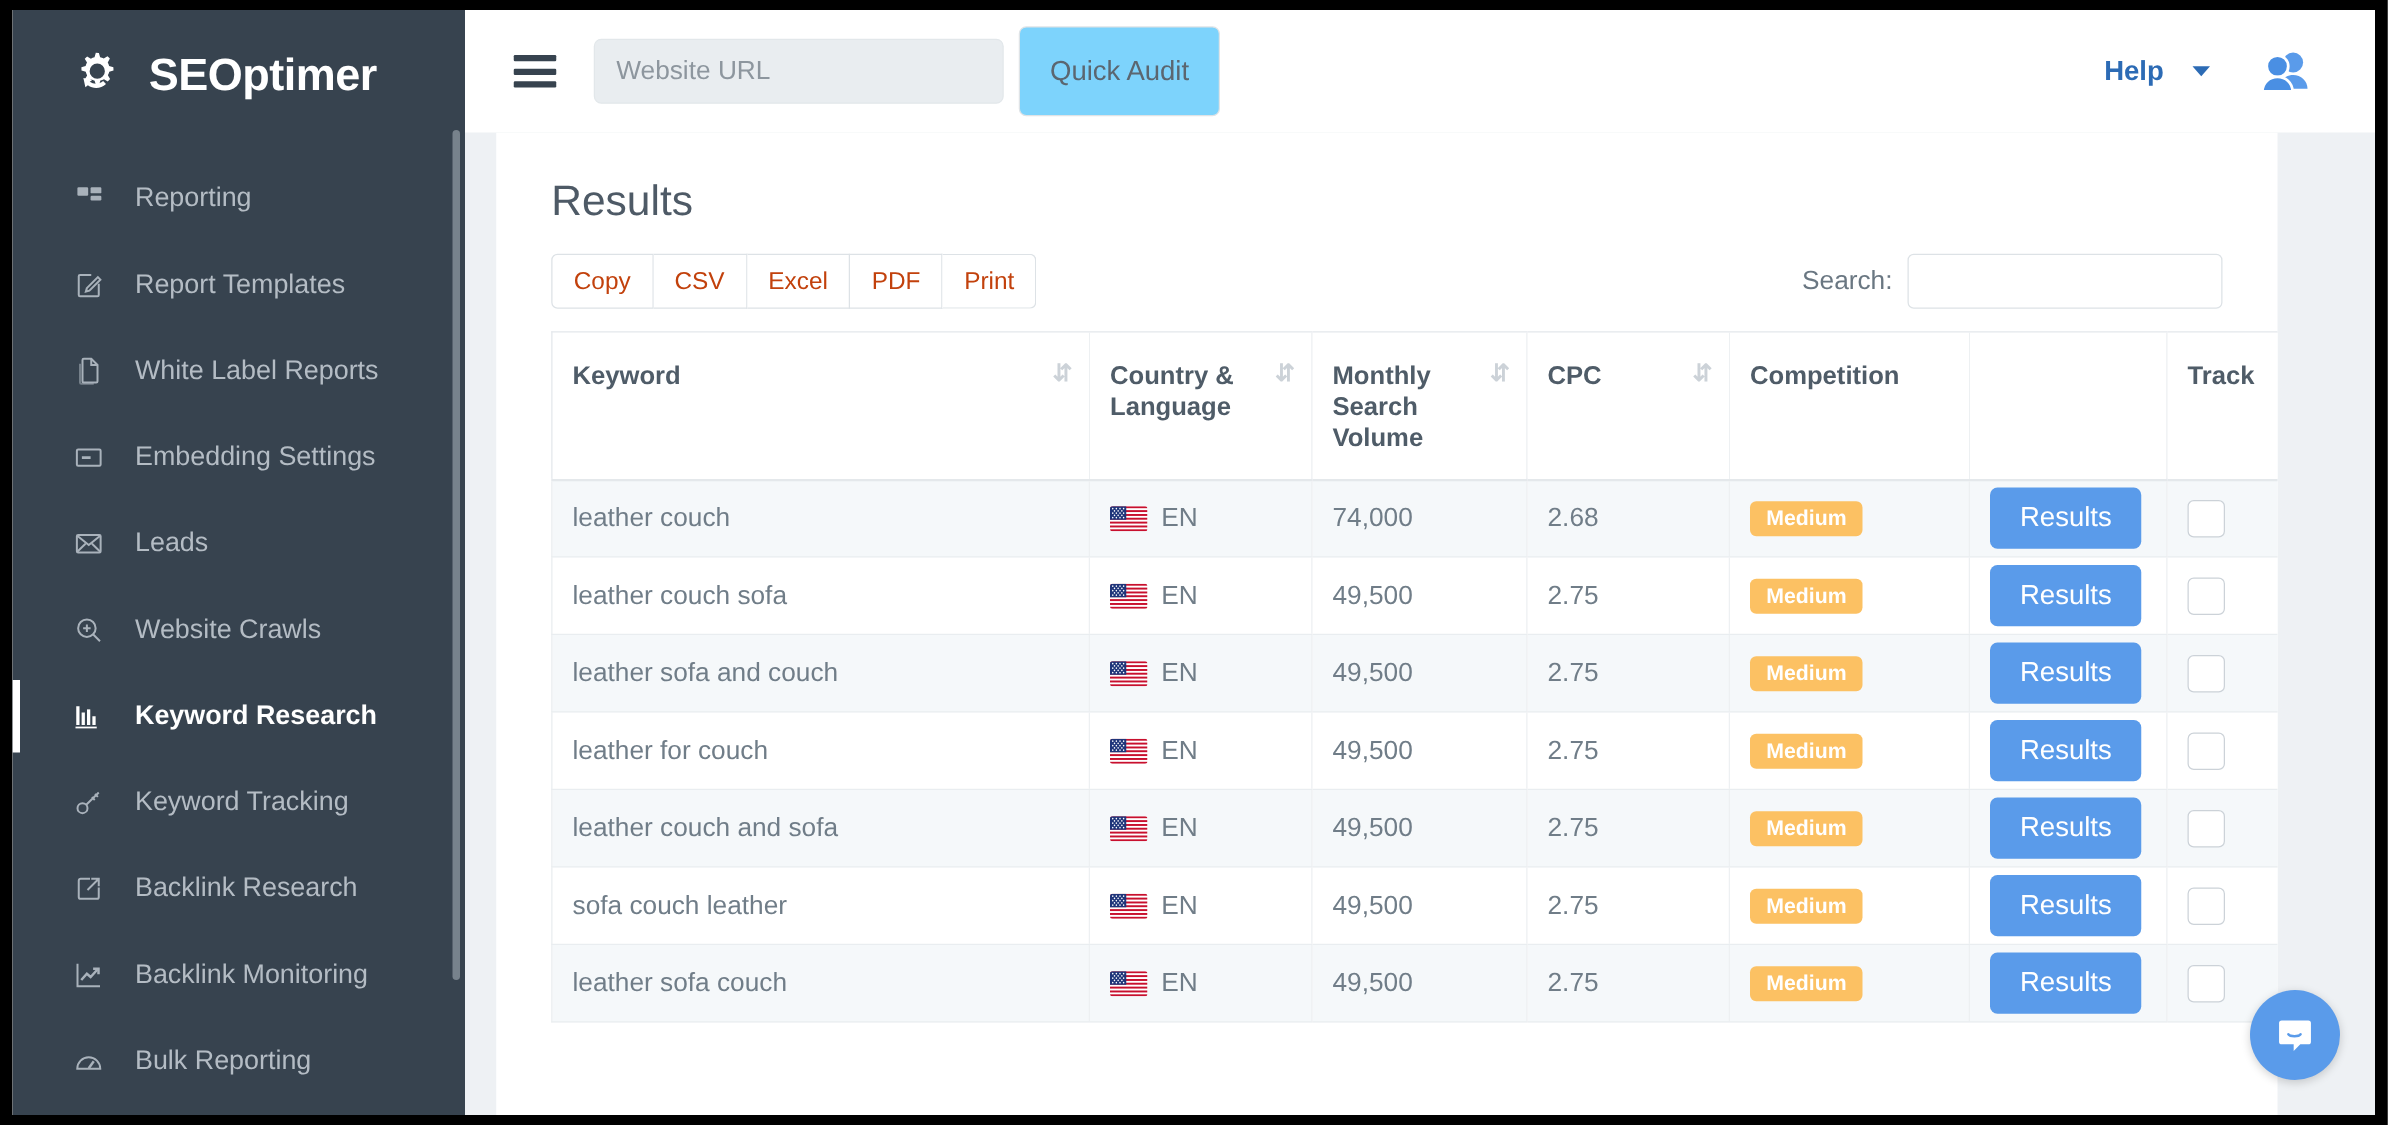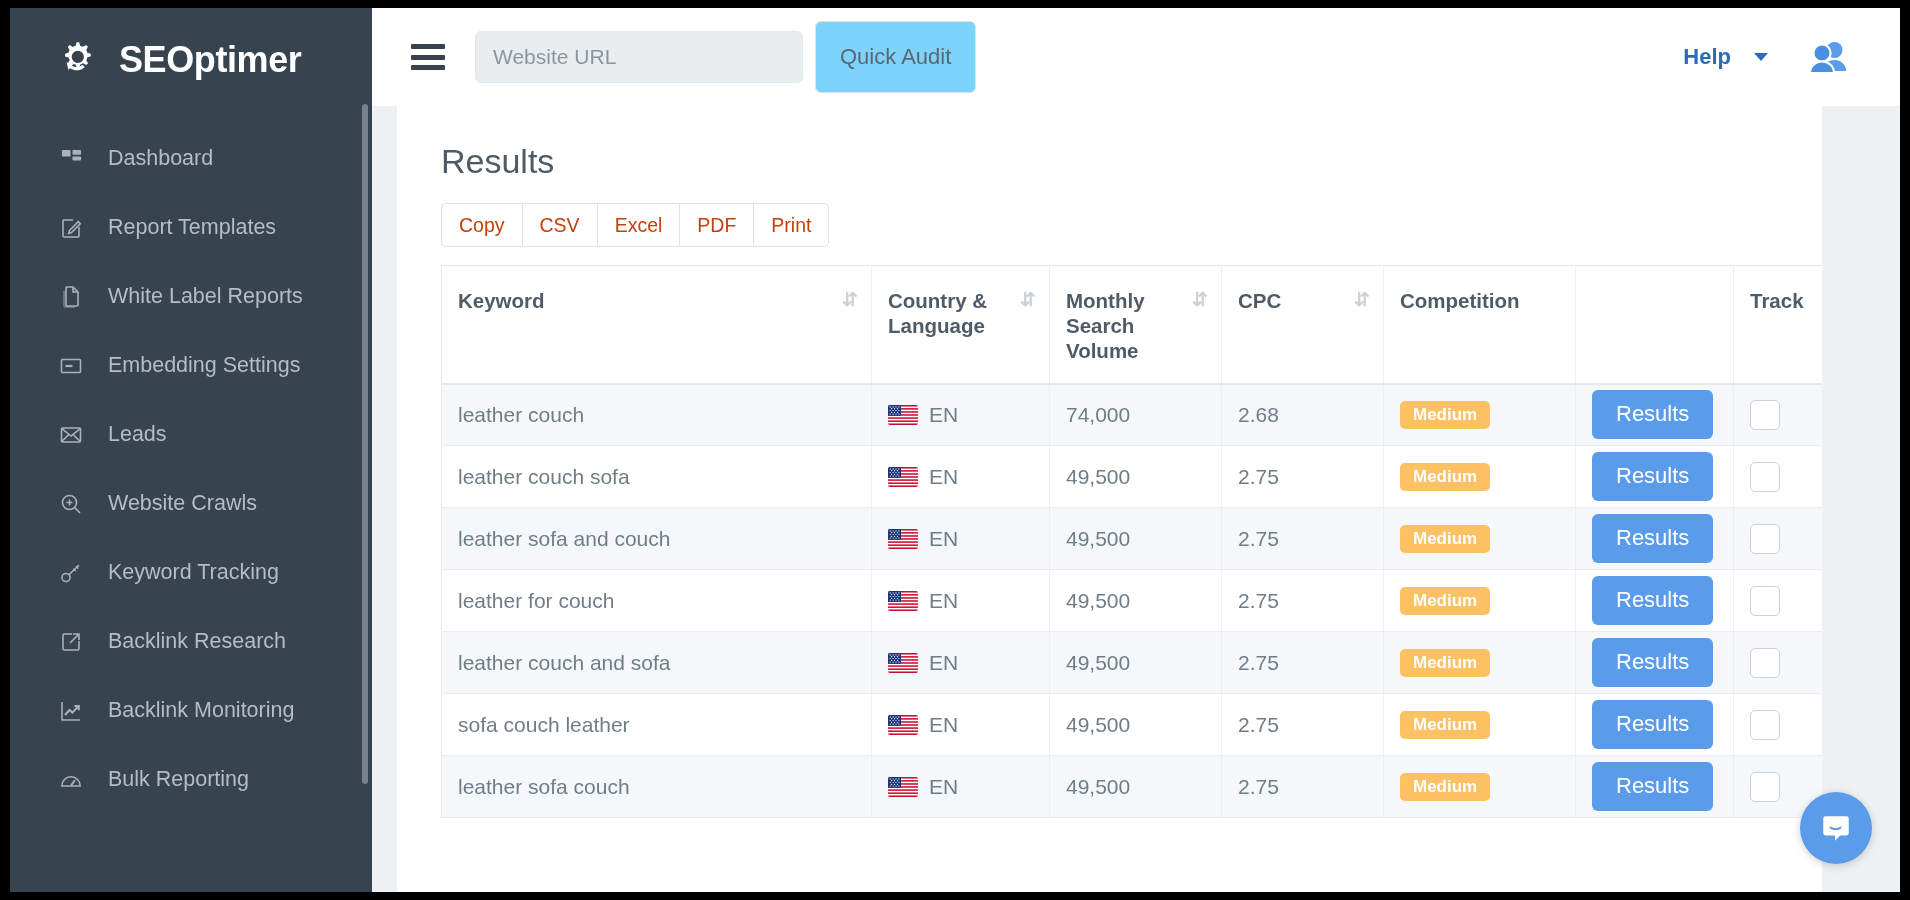--- a/index.html
+++ b/index.html
@@ -331,21 +331,21 @@
 
       <div class="nav-item">
         <span class="nav-icon">
           <svg viewBox="0 0 24 24" width="23" height="23" fill="currentColor">
             <rect x="2" y="3" width="9" height="7" rx="1"></rect>
               <rect x="13" y="3" width="9" height="5" rx="1"></rect>
             <rect x="2" y="12" width="9" height="9" rx="1" opacity="0"></rect>
             <rect x="13" y="10" width="9" height="4" rx="1"></rect>
           </svg>
         </span>
-        <span class="nav-label">Dashboard</span>
+        <span class="nav-label">Reporting</span>
       </div>
 
       <div class="nav-item">
         <span class="nav-icon">
           <svg viewBox="0 0 24 24" width="24" height="24" fill="none" stroke="currentColor" stroke-width="1.6">
             <path d="M20 11v9a1 1 0 01-1 1H5a1 1 0 01-1-1V5a1 1 0 011-1h9"></path>
             <path d="M10.5 14.5l8.8-8.8 2 2-8.8 8.8-2.8.8z"></path>
           </svg>
         </span>
         <span class="nav-label">Report Templates</span>
@@ -385,20 +385,32 @@
       <div class="nav-item">
         <span class="nav-icon">
           <svg viewBox="0 0 24 24" width="24" height="24" fill="none" stroke="currentColor" stroke-width="1.6">
             <circle cx="10.5" cy="10.5" r="7"></circle>
             <path d="M10.5 7.5v6M7.5 10.5h6M15.6 15.6L21 21"></path>
           </svg>
         </span>
         <span class="nav-label">Website Crawls</span>
       </div>
 
+      <div class="nav-item active">
+        <span class="nav-icon">
+          <svg viewBox="0 0 24 24" width="24" height="24" fill="currentColor">
+            <rect x="2" y="4" width="2.6" height="15"></rect>
+            <rect x="6.3" y="9" width="2.6" height="10"></rect>
+            <rect x="10.6" y="6.5" width="2.6" height="12.5"></rect>
+            <rect x="14.9" y="12" width="2.6" height="7"></rect>
+            <rect x="1.4" y="20.3" width="17" height="1.4"></rect>
+          </svg>
+        </span>
+        <span class="nav-label">Keyword Research</span>
+      </div>
 
       <div class="nav-item">
         <span class="nav-icon">
           <svg viewBox="0 0 24 24" width="24" height="24" fill="none" stroke="currentColor" stroke-width="1.6">
             <circle cx="7" cy="16.5" r="4"></circle>
             <path d="M10 13.8L20 4M17 5.2l2.3 2.3M14.5 7.7l2.3 2.3"></path>
           </svg>
         </span>
         <span class="nav-label">Keyword Tracking</span>
       </div>
@@ -470,20 +482,24 @@
 
         <h1 class="page-title">Results</h1>
 
         <div class="table-tools">
           <div class="export-group">
             <button class="export-btn">Copy</button>
             <button class="export-btn">CSV</button>
             <button class="export-btn">Excel</button>
             <button class="export-btn">PDF</button>
             <button class="export-btn">Print</button>
+          </div>
+          <div class="search-box">
+            <span class="search-label">Search:</span>
+            <input class="search-input" type="text" placeholder="" style="">
           </div>
         </div>
 
         <table class="kwtable">
           <colgroup>
             <col class="col-kw">
               <col class="col-cl">
               <col class="col-msv">
               <col class="col-cpc">
             <col class="col-comp">

